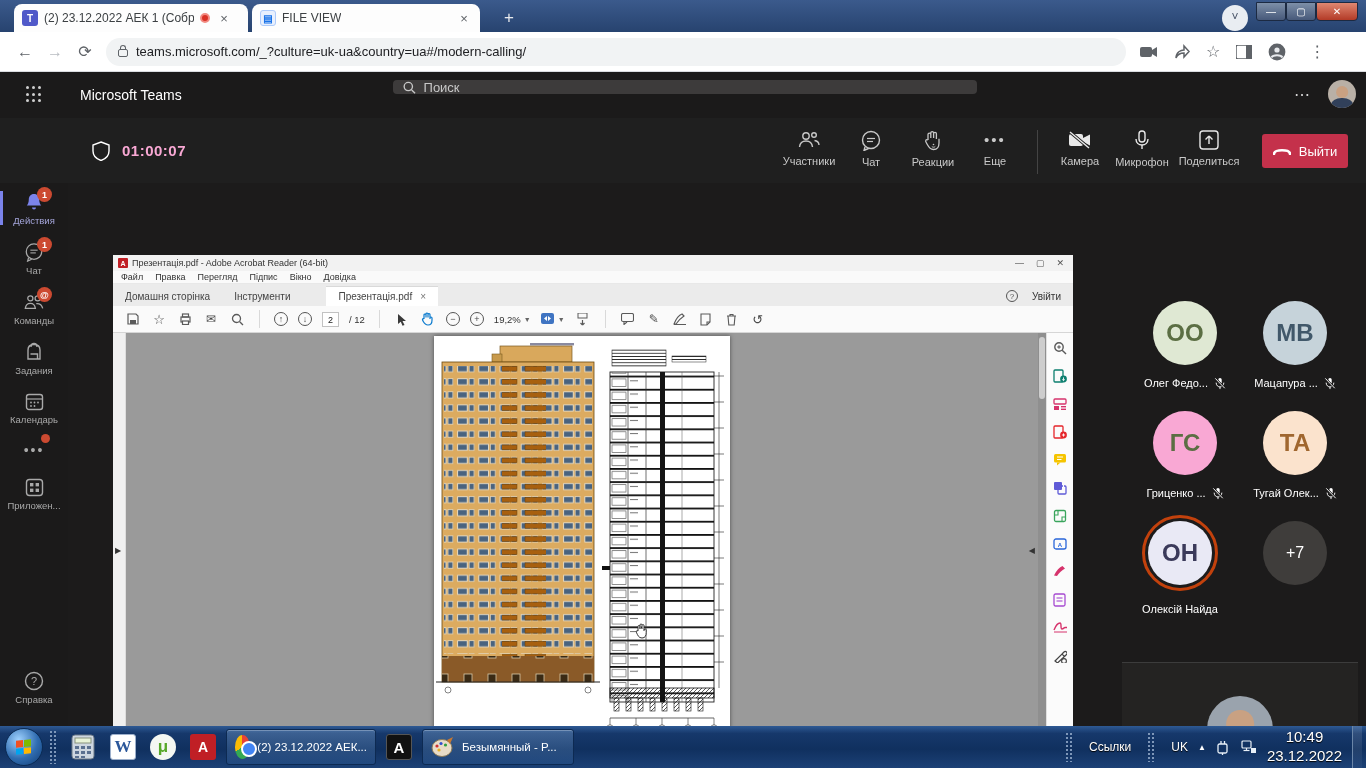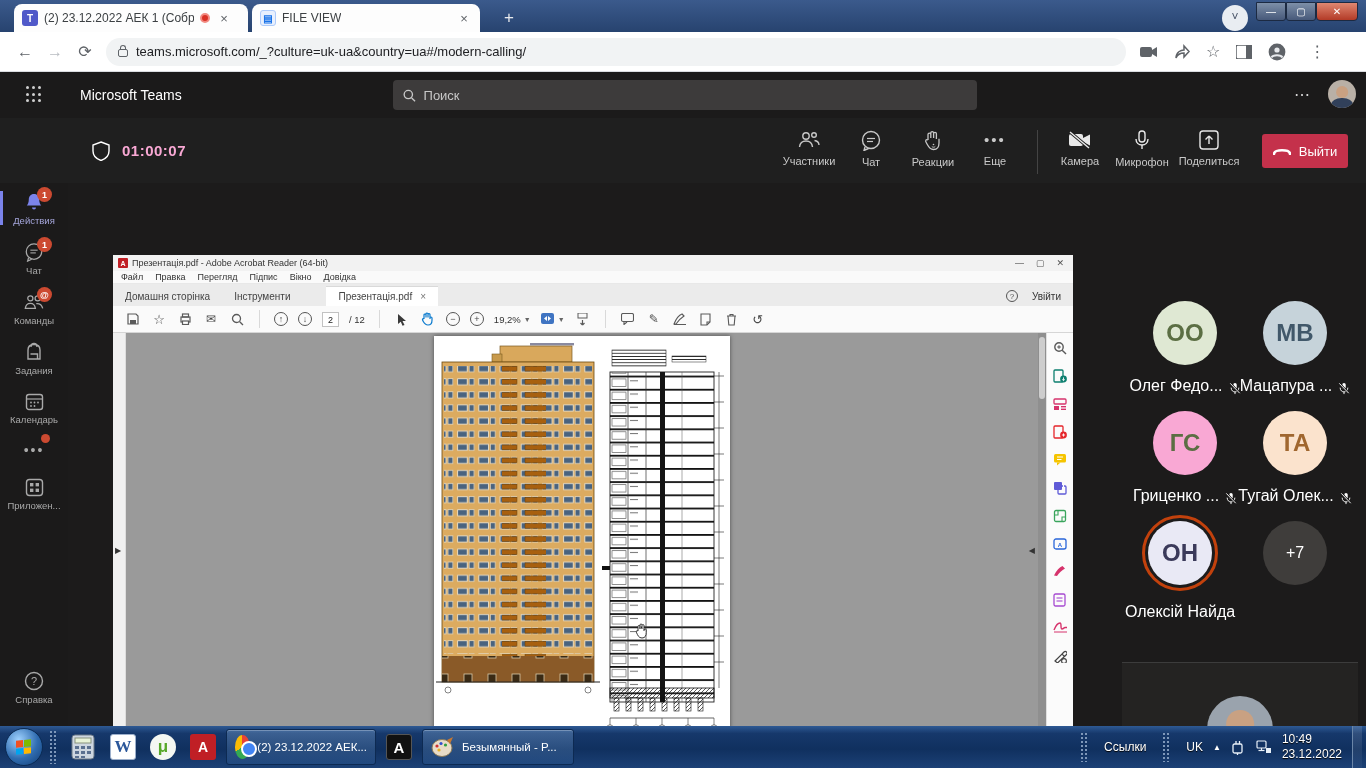--- a/index.html
+++ b/index.html
@@ -30,21 +30,21 @@
   .lock:before{content:"";position:absolute;left:1px;top:-5px;width:4px;height:4px;border:1.5px solid #5f6368;border-bottom:none;border-radius:4px 4px 0 0}
   .urltext{font-size:13px;color:#202124}
   .url-icons{display:flex;align-items:center;gap:16px;margin-left:14px;color:#5f6368}
 
   
   .teams{left:0;top:72px;width:1366px;height:654px;background:#1f1f1f}
   .t-topbar{left:0;top:0;width:1366px;height:46px;background:#1b1a1a;display:flex;align-items:center}
   .waffle{width:18px;height:18px;margin-left:26px;display:grid;grid-template-columns:repeat(3,4px);grid-gap:2px}
   .waffle i{width:3px;height:3px;background:#cfcfcf;border-radius:50%}
   .t-apptitle{color:#fff;font-size:14px;font-weight:normal;margin-left:36px}
-  .t-search{position:absolute;left:393px;top:8px;width:584px;height:30px;background:#3d3b3b;border-radius:4px;display:flex;align-items:center;padding:0 10px;gap:8px}
+  .t-search{position:absolute;left:393px;top:8px;width:584px;height:14px;background:#3d3b3b;border-radius:4px;display:flex;align-items:center;padding:0 10px;gap:8px}
   .t-search input{background:transparent;border:none;outline:none;color:#c8c8c8;font-size:13px;width:100%;font-family:"Liberation Sans",sans-serif}
   .t-search input::placeholder{color:#c8c8c8}
   .t-top-right{position:absolute;right:10px;top:8px;display:flex;align-items:center;gap:16px}
   .dots3{color:#d6d6d6;font-size:16px;letter-spacing:2px}
   .avatar-photo{width:28px;height:28px;border-radius:50%;background:#b9b0a6;position:relative;overflow:hidden}
   .avatar-photo:before{content:"";position:absolute;left:50%;top:22%;width:42%;height:42%;transform:translateX(-50%);background:#c9a182;border-radius:50%}
   .avatar-photo:after{content:"";position:absolute;left:50%;bottom:-12%;width:78%;height:48%;transform:translateX(-50%);background:#31405a;border-radius:48% 48% 0 0}
 
   .callbar{left:68px;top:46px;width:1298px;height:65px;background:#1f1f1f;display:flex;align-items:center}
   .timer-wrap{display:flex;align-items:center;gap:12px;margin-left:24px;color:#f9a8d4}
@@ -97,21 +97,21 @@
   .ac-thumb{position:absolute;top:4px;left:1px;width:6px;height:62px;background:#cdcdcd;border-radius:3px}
   .ac-rightbar{width:27px;background:#fbfbfb;border-left:1px solid #e0e0e0;display:flex;flex-direction:column;align-items:center;padding-top:8px;gap:13px;position:relative}
   .rt{width:15px;height:15px;font-size:11px;line-height:15px;text-align:center;font-weight:bold}
   .rt-collapse{position:absolute;bottom:8px;left:0;width:27px;text-align:center;font-size:10px;color:#444;border-top:1px solid #e4e4e4;padding-top:6px}
 
   
   .rpanel{left:1073px;top:111px;width:293px;height:543px;background:#1c1b1b}
   .ptile{position:absolute;width:110px;display:flex;flex-direction:column;align-items:center}
   .pcircle{width:64px;height:64px;border-radius:50%;display:flex;align-items:center;justify-content:center;font-size:24px;font-weight:bold}
   .pring{padding:3px;border:3px solid #c2410c;border-radius:50%}
-  .pname{margin-top:12px;color:#fff;font-size:16px;display:flex;align-items:flex-end;gap:6px;white-space:nowrap}
+  .pname{margin-top:12px;color:#fff;font-size:11px;display:flex;align-items:flex-start;gap:6px;white-space:nowrap}
   .selfvideo{position:absolute;left:49px;top:479px;width:236px;height:132px;background:#242322;border-top:1px solid #3c3c3c;display:flex;align-items:center;justify-content:center}
   .selfvideo .avatar-photo{width:66px;height:66px;background:#9aa3ad}
   .selfvideo .avatar-photo:after{background:#2d3b54}
 
   
   .dl-btn{left:8px;top:683px;width:52px;height:38px;background:#5b5fc7;border-radius:6px;display:flex;align-items:center;justify-content:center}
   .dl-glyph{color:#fff;font-size:16px;border-bottom:2px solid #fff;line-height:16px;padding:0 2px}
   .tooltip{left:84px;top:693px;background:#1a1a1acc;color:#fff;font-size:11.5px;padding:3px 8px;border-radius:2px;white-space:nowrap}
 
   
@@ -121,21 +121,21 @@
   .flag4 i:nth-child(1){background:#f25022}.flag4 i:nth-child(2){background:#7fba00}
   .flag4 i:nth-child(3){background:#00a4ef}.flag4 i:nth-child(4){background:#ffb900}
   .grip{width:8px;height:34px;margin:0 6px;background:radial-gradient(circle,#7e97b9 1px,transparent 1.3px);background-size:4px 4px}
   .w7icon{width:40px;height:40px;display:flex;align-items:center;justify-content:center}
   .w7task{height:36px;margin:0 3px;border:1px solid #0d2a52;border-radius:3px;background:linear-gradient(#7ba2cf66,#2d5a9466);box-shadow:inset 0 1px 0 #ffffff44;display:flex;align-items:center;padding:0 8px;gap:7px;color:#fff;font-size:11.5px;white-space:nowrap}
   .appic{width:26px;height:26px;border-radius:3px;display:flex;align-items:center;justify-content:center;font-weight:bold}
   .chrome-ball{width:24px;height:24px;border-radius:50%;background:conic-gradient(#ea4335 0 33%,#34a853 0 66%,#fbbc05 0 100%);position:relative}
   .chrome-ball:after{content:"";position:absolute;left:6px;top:6px;width:12px;height:12px;border-radius:50%;background:#4285f4;border:2.5px solid #fff}
   .w7tray{margin-left:auto;display:flex;align-items:center;gap:10px;color:#fff;padding-right:4px}
   .traytxt{font-size:12px;text-shadow:0 1px 1px #000}
-  .w7clock{text-align:left;font-size:12px;line-height:1.25;text-shadow:0 1px 1px #000}
+  .w7clock{text-align:center;font-size:15px;line-height:1.25;text-shadow:0 1px 1px #000}
   .showdesk{width:10px;height:42px;border-left:1px solid #6b86a8;background:linear-gradient(#ffffff22,#ffffff08)}
 </style>
 </head>
 <body>
 
 <div class="abs tabstrip">
   <div class="abs tab" style="left:14px;width:234px">
     <span class="favicon fav-teams">T</span>
     <span class="t-title">(2) 23.12.2022 АЕК 1 (Собра</span>
     <span class="rec-dot"></span>

